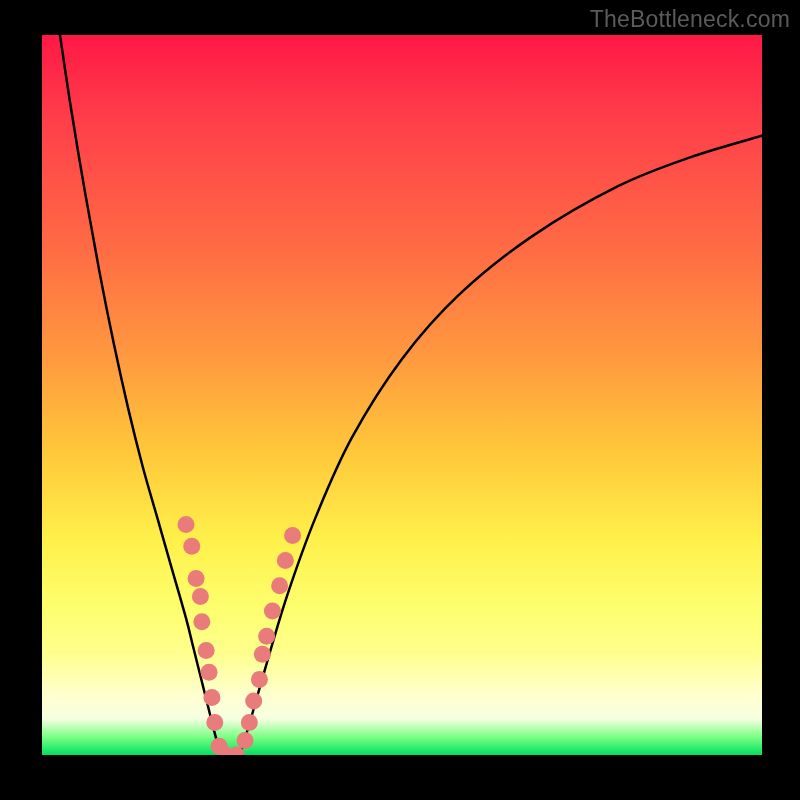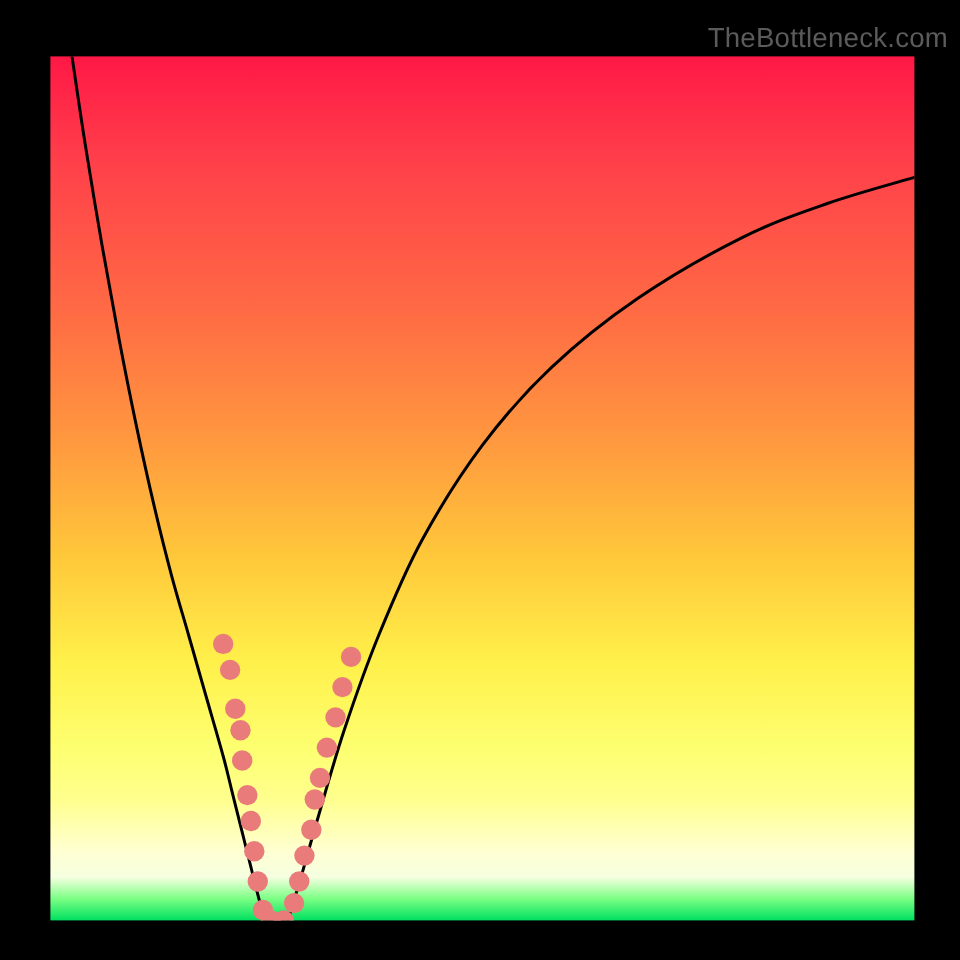--- a/index.html
+++ b/index.html
@@ -7,21 +7,21 @@
     padding: 0;
     width: 800px;
     height: 800px;
     overflow: hidden;
     background: #000;
     font-family: Arial, Helvetica, sans-serif;
   }
   .frame {
     position: absolute;
     left: 0;
-    top: 12px;
+    top: 0;
     width: 800px;
     height: 732px;
     background: #000;
   }
   .plot {
     position: absolute;
     left: 42px;
     top: 35px;
     width: 720px;
     height: 720px;

